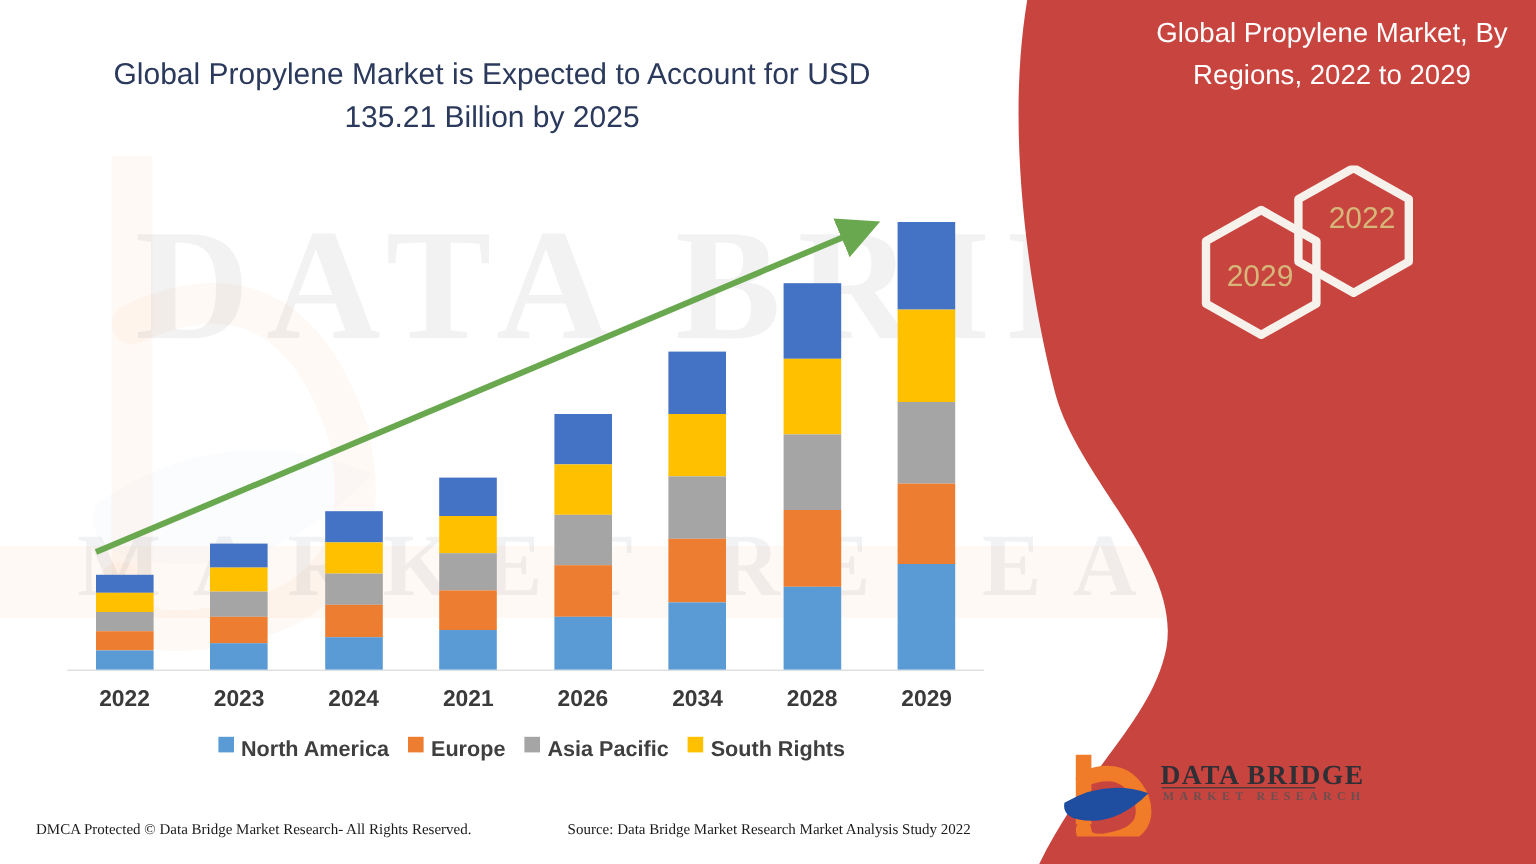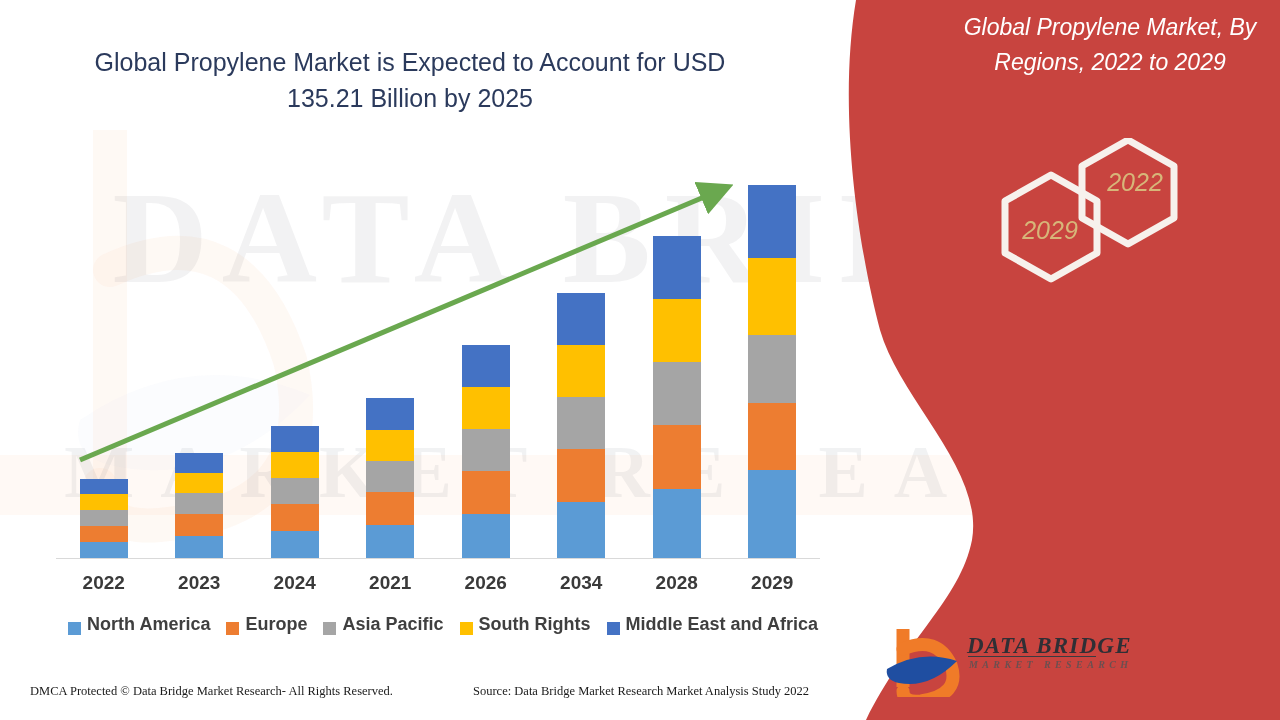--- a/index.html
+++ b/index.html
@@ -72,36 +72,36 @@
   }
 
   
   .arrow-svg{position:absolute;left:56px;top:160px;width:764px;height:400px;pointer-events:none;}
 
   
   .legend{
     position:absolute;left:48px;top:614px;width:790px;
     display:flex;justify-content:center;align-items:center;gap:16px;
   }
-  .leg-item{display:flex;align-items:flex-end;gap:6px;}
+  .leg-item{display:flex;align-items:flex-start;gap:6px;}
   .leg-sw{width:13px;height:13px;display:inline-block;flex:0 0 auto;}
   .leg-tx{font-size:18px;font-weight:700;color:#3f3f3f;white-space:nowrap;}
 
   
   .footer{
     position:absolute;left:0;top:684px;width:860px;height:24px;
     font-family:"Liberation Serif", serif;
     font-size:12.5px;color:#1a1a1a;
   }
   .foot-l{position:absolute;left:30px;top:0;white-space:nowrap;}
   .foot-r{position:absolute;left:473px;top:0;white-space:nowrap;}
 
   
   .panel-svg{position:absolute;left:0;top:0;width:1280px;height:720px;pointer-events:none;}
-  .panel-content{position:absolute;left:940px;top:0;width:340px;height:564px;font-style:italic;}
+  .panel-content{position:absolute;left:940px;top:0;width:340px;height:564px;}
   .panel-title{
     position:absolute;left:10px;top:10px;width:320px;
     text-align:center;font-size:23px;line-height:35px;color:#ffffff;font-weight:400;
   }
   .hexwrap{position:absolute;left:0px;top:138px;width:340px;height:160px;}
   .hex-label{
     position:absolute;font-size:25px;color:#d7b679;font-weight:400;
     text-align:center;
   }
   .brand{
@@ -253,24 +253,20 @@
         <span class="leg-tx">Europe</span>
       </div>
       <div class="leg-item">
         <span class="leg-sw" style="background: rgb(165, 165, 165);"></span>
         <span class="leg-tx">Asia Pacific</span>
       </div>
       <div class="leg-item">
         <span class="leg-sw" style="background: rgb(255, 192, 0);"></span>
         <span class="leg-tx">South Rights</span>
       </div>
-      <div class="leg-item">
-        <span class="leg-sw" style="background: rgb(68, 114, 196);"></span>
-        <span class="leg-tx">Middle East and Africa</span>
-      </div>
     </div>
 
   <div class="footer">
     <div class="foot-l">DMCA Protected © Data Bridge Market Research- All Rights Reserved.</div>
     <div class="foot-r">Source: Data Bridge Market Research Market Analysis Study 2022</div>
   </div>
 
   <svg class="panel-svg" viewBox="0 0 1280 720" preserveAspectRatio="none">
     <path d="M856,0 L1280,0 L1280,720 L866,720
              C905,640 960,600 972,540

